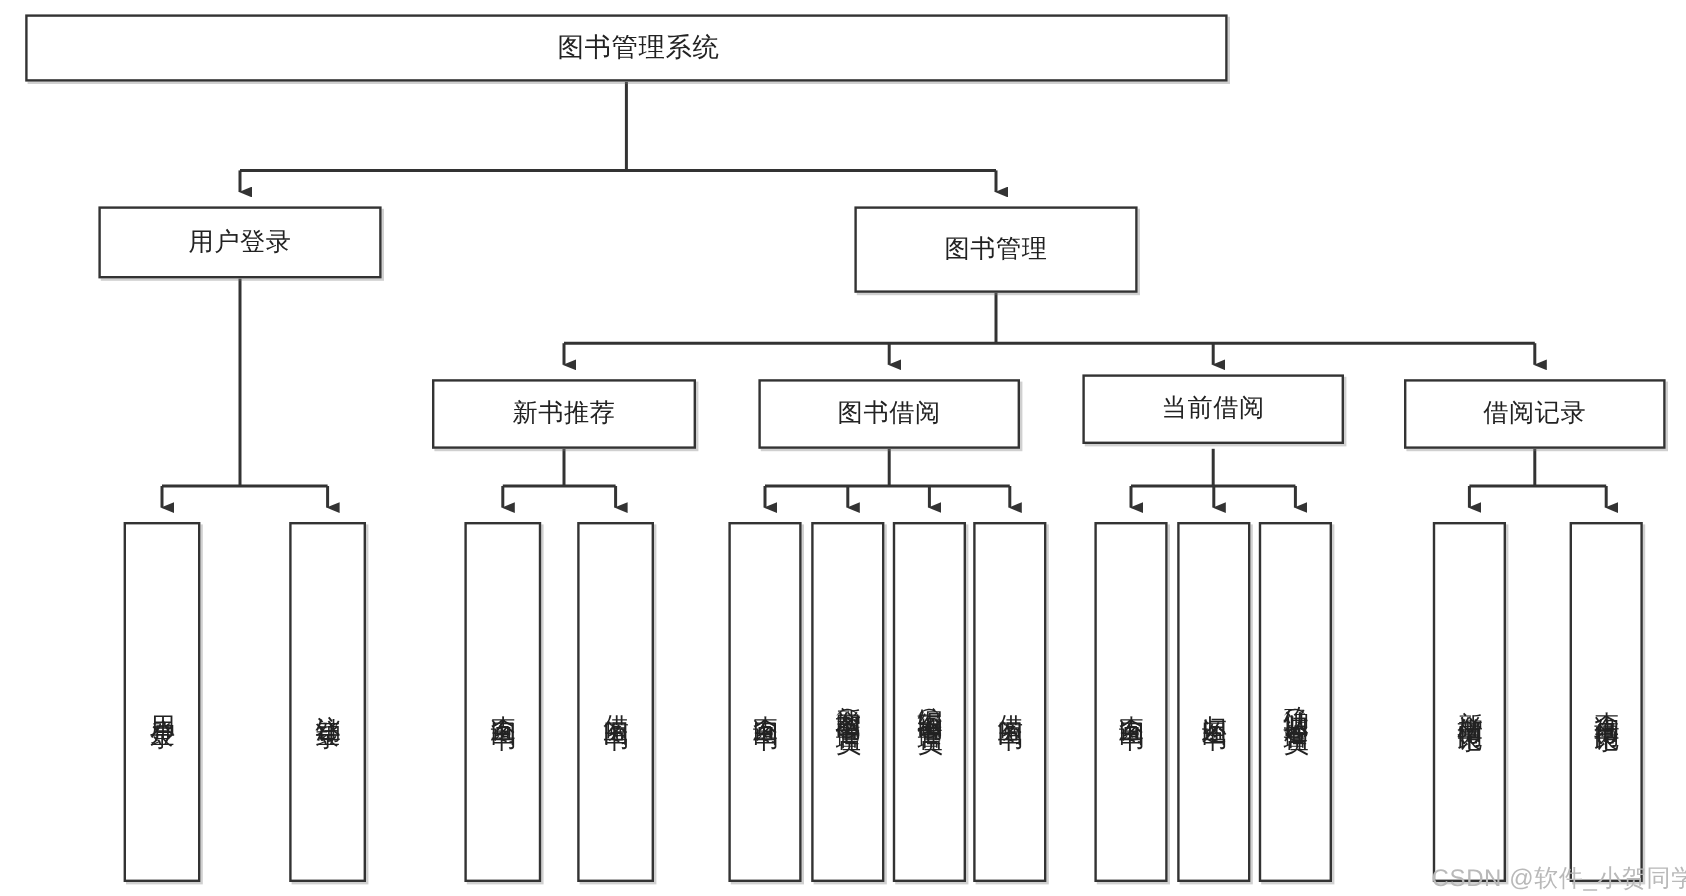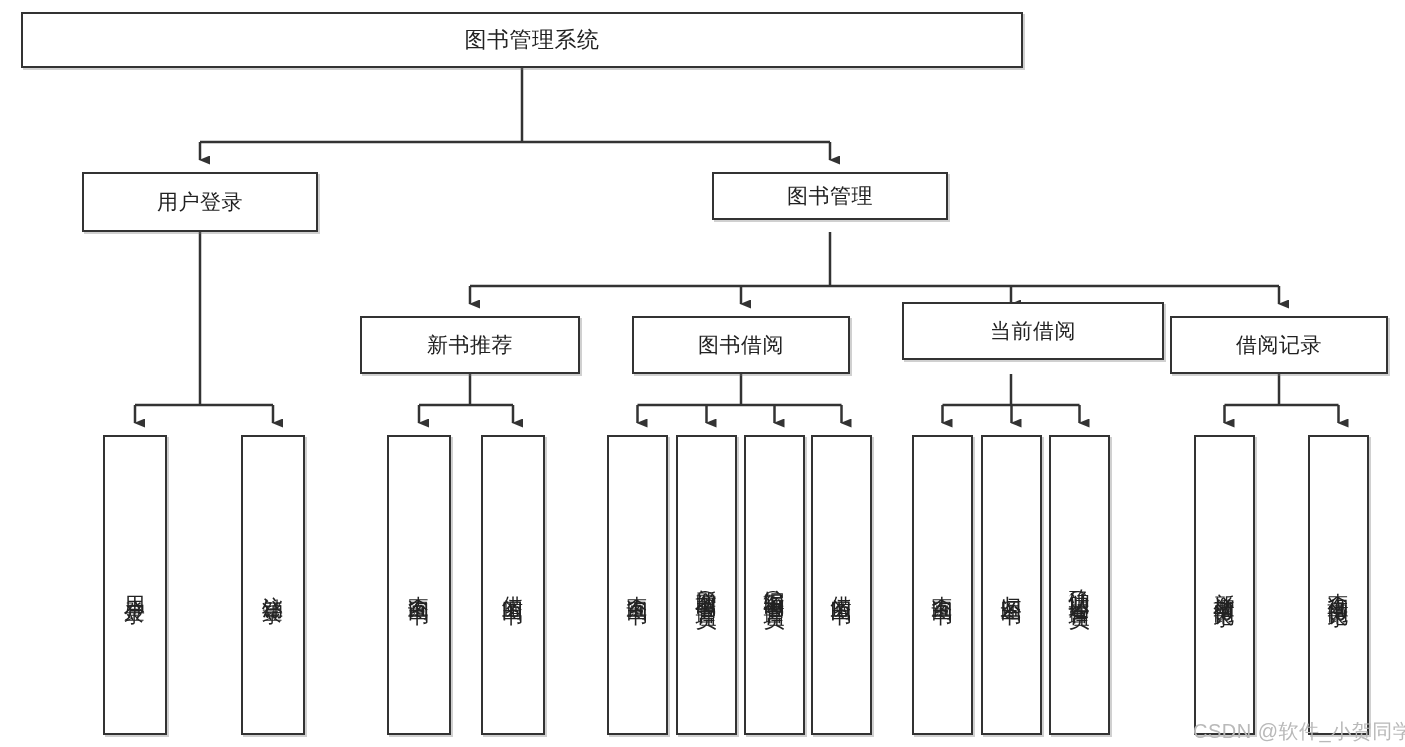--- a/index.html
+++ b/index.html
@@ -120,31 +120,31 @@
       </g>
   </svg>
 
   <div class="node horiz root" style="left: 21px; top: 12px; width: 1002px; height: 56px; padding-left: 20px;">
     <span class="lbl">图书管理系统</span>
   </div>
 
   <div class="node horiz" style="left: 82px; top: 172px; width: 236px; height: 60px;">
     <span class="lbl">用户登录</span>
   </div>
-  <div class="node horiz" style="left: 712px; top: 172px; width: 236px; height: 48px;">
+  <div class="node horiz" style="left: 712px; top: 172px; width: 236px; height: 72px;">
     <span class="lbl">图书管理</span>
   </div>
 
   <div class="node horiz" style="left: 632px; top: 316px; width: 218px; height: 58px;">
     <span class="lbl">图书借阅</span>
   </div>
   <div class="node horiz" style="left: 360px; top: 316px; width: 220px; height: 58px;">
     <span class="lbl">新书推荐</span>
   </div>
-  <div class="node horiz" style="left: 902px; top: 302px; width: 262px; height: 58px;">
+  <div class="node horiz" style="left: 902px; top: 312px; width: 218px; height: 58px;">
     <span class="lbl">当前借阅</span>
   </div>
   <div class="node horiz" style="left: 1170px; top: 316px; width: 218px; height: 58px;">
     <span class="lbl">借阅记录</span>
   </div>
 
   <div class="node vert" style="left: 103px; top: 435px; width: 64px; height: 300px;">
     <span class="lbl">用户登录</span>
   </div>
   <div class="node vert" style="left: 241px; top: 435px; width: 64px; height: 300px;">

